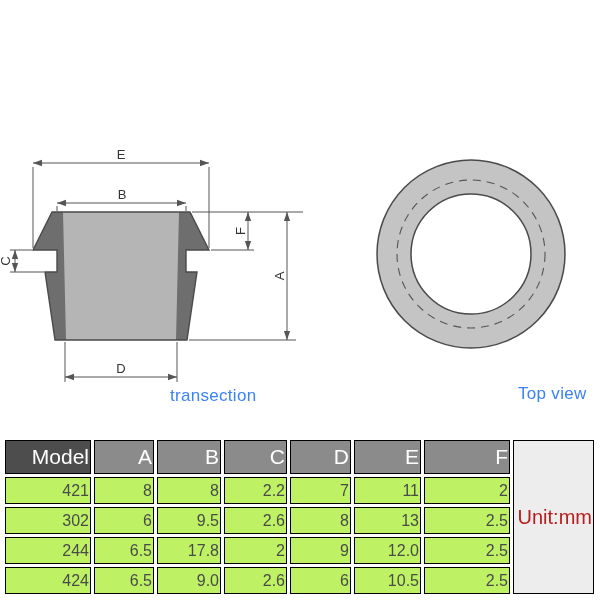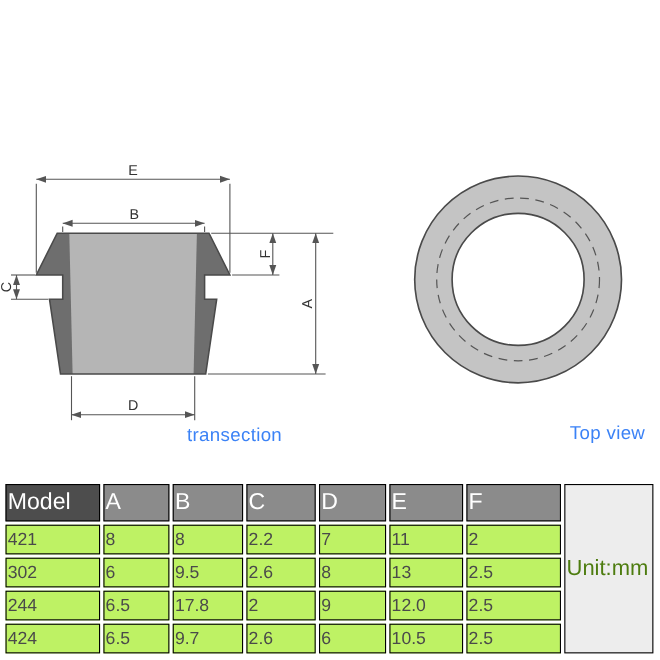--- a/index.html
+++ b/index.html
@@ -3,25 +3,25 @@
 <meta charset="utf-8">
 <style>
   html,body{margin:0;padding:0;background:#fff;}
   body{width:600px;height:600px;position:relative;font-family:"Liberation Sans",sans-serif;overflow:hidden;}
   .abs{position:absolute;}
   
   .caption{font-size:17px;color:#3b82f6;text-align:left;letter-spacing:.3px;}
   
   .table-wrap{left:2px;top:437px;width:596px;}
   table.spec{border-collapse:separate;border-spacing:3px;table-layout:fixed;width:595px;}
-  table.spec th,table.spec td{border:1px solid #000;box-sizing:border-box;text-align:left;vertical-align:middle;font-weight:300;}
+  table.spec th,table.spec td{border:1px solid #000;box-sizing:border-box;text-align:right;vertical-align:middle;font-weight:300;}
   th.h-model{background:#4d4d4d;color:#fff;font-size:21px;height:34px;}
   th.h-dim{background:#8b8b8b;color:#fff;font-size:21px;height:34px;}
   td.cell{background:#bef264;color:#4a4a4a;font-size:16px;height:27px;}
-  td.unit-cell{background:#ededed;color:#4d7c0f;font-size:20px;}
+  td.unit-cell{background:#ededed;color:#b91c1c;font-size:20px;}
   
   text.dim{font-family:"Liberation Sans",sans-serif;font-size:13px;fill:#333;}
 </style>
 </head>
 <body>
 
 <svg class="abs" style="left:0;top:140px;" width="330" height="270" viewBox="0 0 330 270">
   <defs>
     <marker id="arr" viewBox="0 0 10 10" refX="10" refY="5" markerWidth="9" markerHeight="9" orient="auto-start-reverse">
       <path d="M0,1.5 L10,5 L0,8.5 z" fill="#555"></path>
@@ -117,21 +117,21 @@
       <td class="cell">6.5</td>
       <td class="cell">17.8</td>
       <td class="cell">2</td>
       <td class="cell">9</td>
       <td class="cell">12.0</td>
       <td class="cell">2.5</td>
     </tr>
     <tr>
       <td class="cell">424</td>
       <td class="cell">6.5</td>
-      <td class="cell">9.7</td>
+      <td class="cell">9.0</td>
       <td class="cell">2.6</td>
       <td class="cell">6</td>
       <td class="cell">10.5</td>
       <td class="cell">2.5</td>
     </tr>
   </tbody>
     </table>
 </div>
 
 </body></html>

